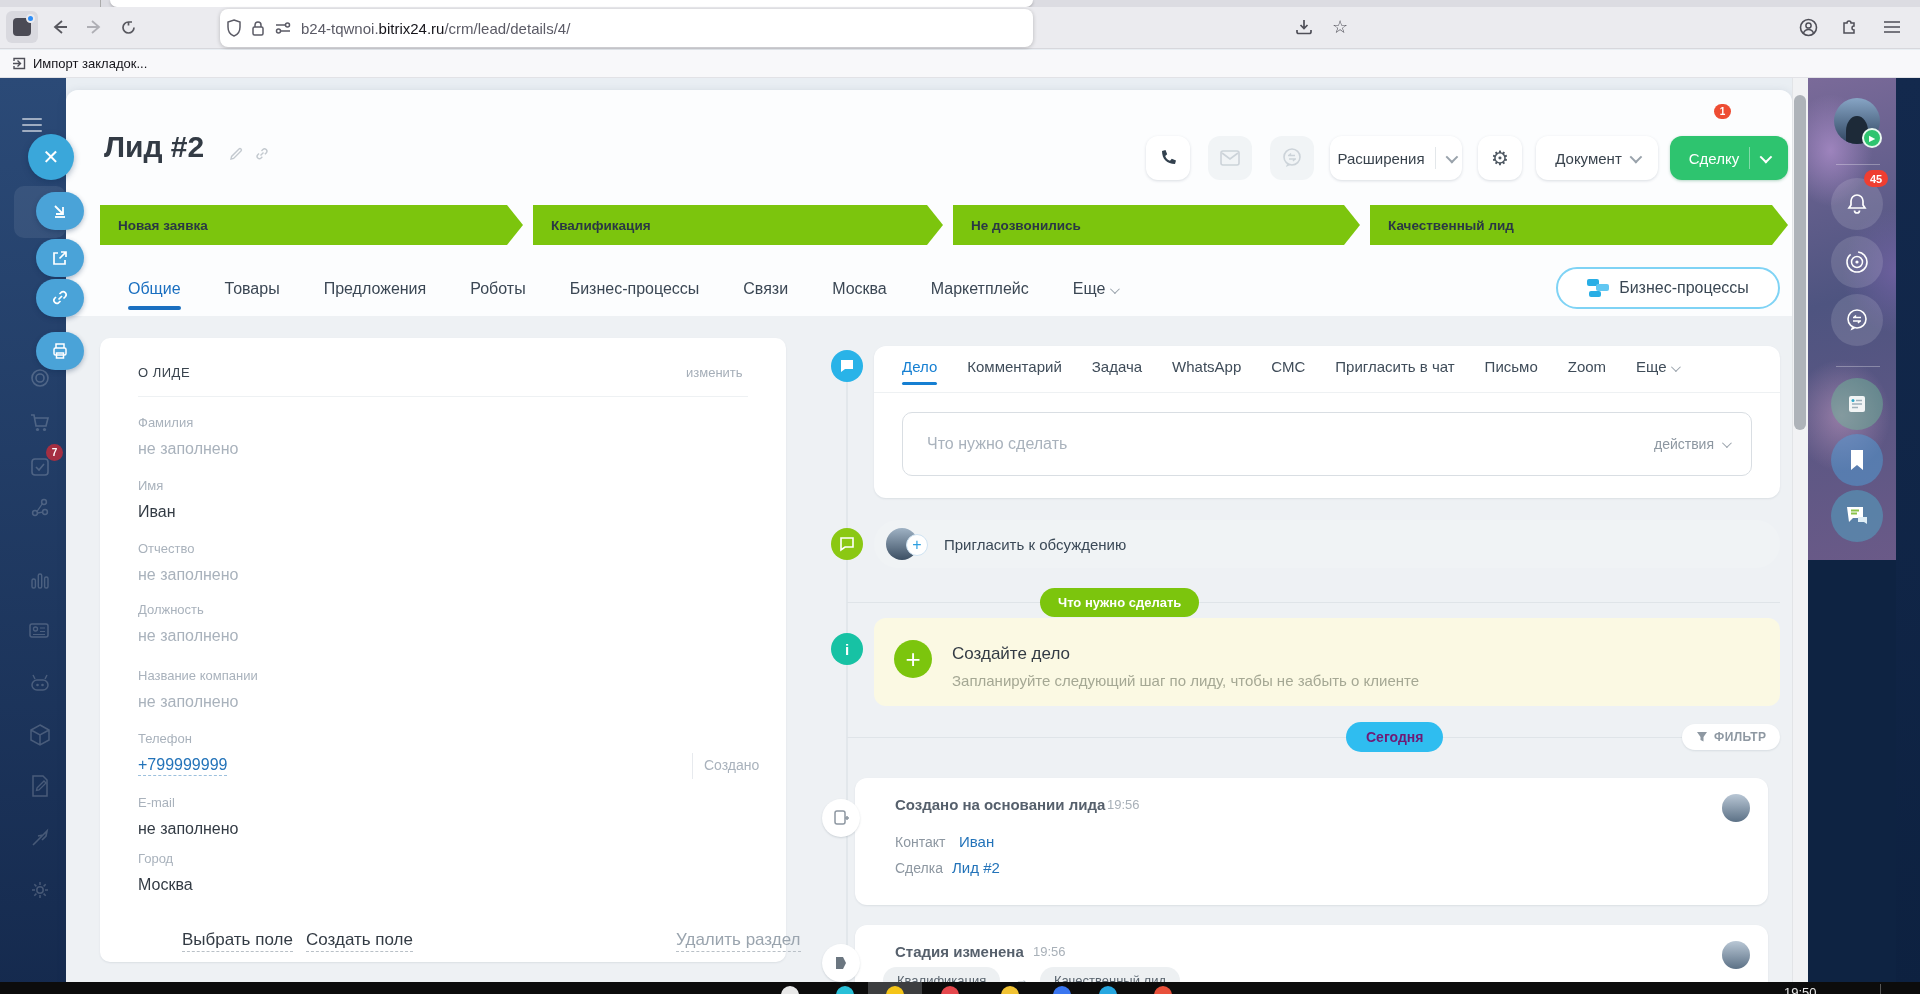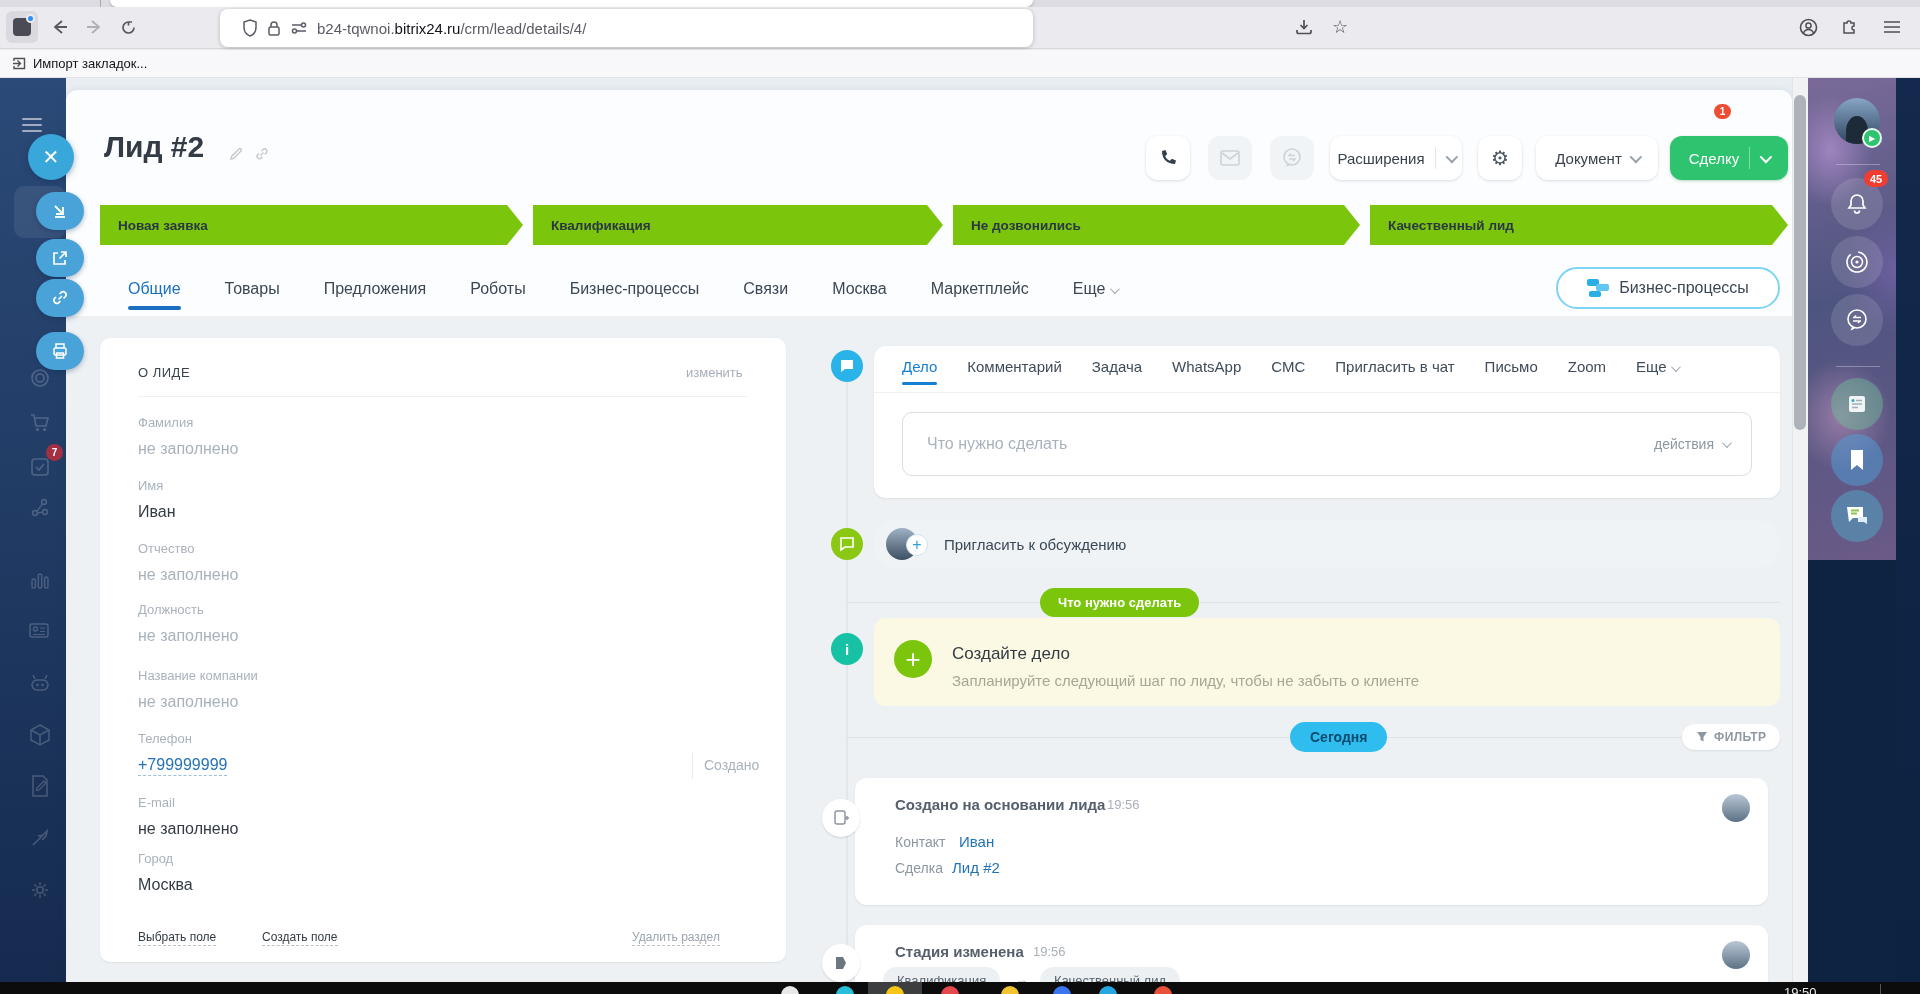--- a/index.html
+++ b/index.html
@@ -10,21 +10,21 @@
 
   
   .tabstrip { left:0; top:0; width:1920px; height:7px; background:#dcdce2; }
   .tab-sliver { left:110px; top:0; width:923px; height:7px; background:#fff; border-radius:0 0 8px 8px; box-shadow:0 1px 3px rgba(0,0,0,.25); }
   .tabstrip-div { left:100px; top:0; width:1px; height:7px; background:#aaa; }
   .toolbar { left:0; top:7px; width:1920px; height:42px; background:#ebebef; border-bottom:1px solid #d7d7dc; }
   .ff-btn { left:6px; top:11px; width:32px; height:32px; background:#d9d9df; border-radius:6px; display:flex; align-items:center; justify-content:center; }
   .ff-glyph { width:18px; height:18px; background:#4b4b55; border-radius:4px; position:relative; }
   .ff-dot { position:absolute; right:-4px; top:-4px; width:9px; height:9px; border-radius:50%; background:#2e8ef7; border:2px solid #ebebef; }
   .navbtn { top:13px; width:28px; height:28px; color:#58585f; display:flex; align-items:center; justify-content:center; }
-  .urlbar { left:220px; top:9px; width:813px; height:38px; background:#fff; border-radius:8px; box-shadow:0 1px 4px rgba(0,0,0,.22); display:flex; align-items:center; padding:0 22px; gap:9px; }
+  .urlbar { left:220px; top:9px; width:813px; height:38px; background:#fff; border-radius:8px; box-shadow:0 1px 4px rgba(0,0,0,.22); display:flex; align-items:center; padding:0 6px; gap:9px; }
   .url-ico { color:#5b5b66; display:flex; }
   .url-text { font-size:15px; color:#5b5b66; white-space:nowrap; }
   .url-text b { color:#15141a; font-weight:normal; }
   .tb-ico { top:13px; width:28px; height:28px; color:#4f4f58; display:flex; align-items:center; justify-content:center; }
   .bookmarks { left:0; top:50px; width:1920px; height:28px; background:#f8f8fa; border-bottom:1px solid #e2e2e6; display:flex; align-items:center; padding-left:12px; gap:6px; }
   .bm-label { font-size:13px; color:#15141a; }
 
   
   .appbg { left:0; top:78px; width:1920px; height:916px; background:#e9eef3; }
   .lsidebar { left:0; top:78px; width:66px; height:916px; background:linear-gradient(#2b4a77,#152a4e); }
@@ -72,21 +72,21 @@
   .about { left:100px; top:338px; width:686px; height:624px; background:#fff; border-radius:10px; box-shadow:0 1px 2px rgba(50,70,90,.1); }
   .about-title { left:138px; top:365px; font-size:13px; font-weight:normal; letter-spacing:.5px; color:#39434d; }
   .about-edit { left:686px; top:365px; font-size:13px; color:#a5aeb8; }
   .about-div { left:138px; top:396px; width:610px; height:1px; background:#eef1f3; }
   .flabel { left:138px; font-size:13px; color:#a9b2bc; }
   .fvalue { left:138px; font-size:16px; color:#333b44; }
   .fvalue.empty { color:#a9b2bc; }
   .fvalue.link { color:#2373b9; border-bottom:1px dashed #9cc0dd; padding-bottom:1px; }
   .ftag { left:704px; top:757px; font-size:14px; color:#a9b2bc; }
   .ftag-div { left:692px; top:753px; width:1px; height:26px; background:#e7eaee; }
-  .dotted-link { font-size:12px; color:#333b44; border-bottom:1px dashed #b9c0c7; padding-bottom:1px; }
+  .dotted-link { font-size:17px; color:#333b44; border-bottom:1px dashed #b9c0c7; padding-bottom:1px;margin-left:44px; }
   .dotted-link.gray { color:#9aa4ae; }
 
   
   .rail-line { left:846px; top:366px; width:2px; height:628px; background:#e2e7eb; }
   .railico { left:831px; width:32px; height:32px; border-radius:50%; color:#fff; display:flex; align-items:center; justify-content:center; z-index:5; }
   .marker { left:822px; width:38px; height:38px; border-radius:50%; background:#fff; box-shadow:0 1px 2px rgba(50,70,90,.18); display:flex; align-items:center; justify-content:center; color:#8d97a1; z-index:5; }
 
   .composer-card { left:874px; top:346px; width:906px; height:152px; background:#fff; border-radius:12px; box-shadow:0 1px 2px rgba(50,70,90,.1); }
   .stabsrow { left:902px; top:358px; display:flex; gap:30px; }
   .stab { font-size:15px; color:#3f4c59; padding-bottom:10px; position:relative; }
@@ -104,21 +104,21 @@
   .inv-plus { position:absolute; left:20px; top:6px; width:22px; height:22px; border-radius:50%; background:#fff; border:1px solid #cfe3f2; color:#2d9fe0; font-size:16px; display:flex; align-items:center; justify-content:center; }
   .inv-text { margin-left:26px; font-size:15px; color:#3a4856; }
 
   .sec-line { left:847px; top:602px; width:933px; height:1px; background:#dfe4e8; }
   .todo-pill { left:1040px; top:588px; height:29px; padding:0 18px; background:#7cc50d; border-radius:15px; color:#fff; font-size:13px; font-weight:bold; display:flex; align-items:center; }
   .create-card { left:874px; top:618px; width:906px; height:88px; background:#fbf9e3; border-radius:12px; }
   .plus-circle { left:894px; top:640px; width:38px; height:38px; border-radius:50%; background:#7cc50d; color:#fff; font-size:26px; display:flex; align-items:center; justify-content:center; }
   .create-title { left:952px; top:644px; font-size:17px; color:#333b44; }
   .create-sub { left:952px; top:672px; font-size:15px; color:#a5a894; }
 
-  .today-pill { left:1290px; top:722px; height:30px; padding:0 20px; background:#2fbdf0; border-radius:16px; color:#0c4a6e; font-size:14px; font-weight:bold; display:flex; align-items:center; }
+  .today-pill { left:1346px; top:722px; height:30px; padding:0 20px; background:#2fbdf0; border-radius:16px; color:#701a75; font-size:14px; font-weight:bold; display:flex; align-items:center; }
   .today-line { left:847px; top:737px; width:933px; height:1px; background:#dfe4e8; z-index:0; }
   .filter-btn { left:1682px; top:724px; height:26px; padding:0 14px; background:#fff; border-radius:14px; display:flex; align-items:center; gap:6px; box-shadow:0 1px 2px rgba(50,70,90,.12); }
   .filter-btn span { font-size:12px; font-weight:bold; color:#8e98a2; letter-spacing:.4px; }
 
   .tcard { left:855px; width:913px; background:#fff; border-radius:12px; box-shadow:0 1px 2px rgba(50,70,90,.1); }
   .tcard-title { position:absolute; left:40px; top:18px; font-size:15px; font-weight:bold; color:#56606c; }
   .tcard-time { position:absolute; top:19px; font-size:13px; color:#a8b0b8; }
   .trow-label { font-size:14px; color:#8d97a1; }
   .trow-link { font-size:15px; color:#2373b9; }
   .tava { position:absolute; right:18px; top:16px; width:28px; height:28px; border-radius:50%; background:linear-gradient(#b9c7d5,#5c7186); }

